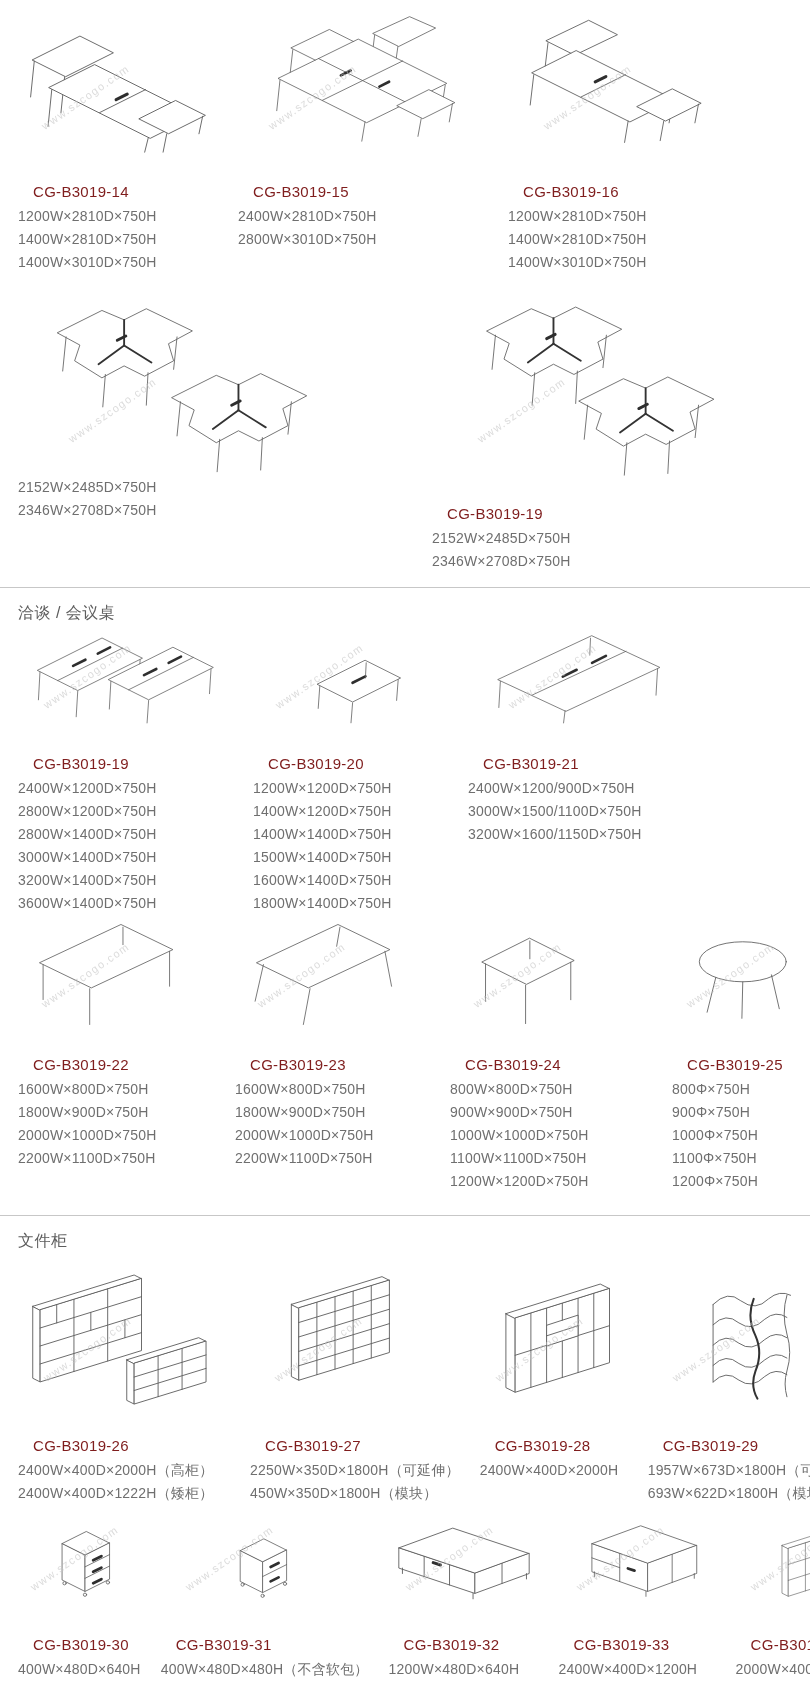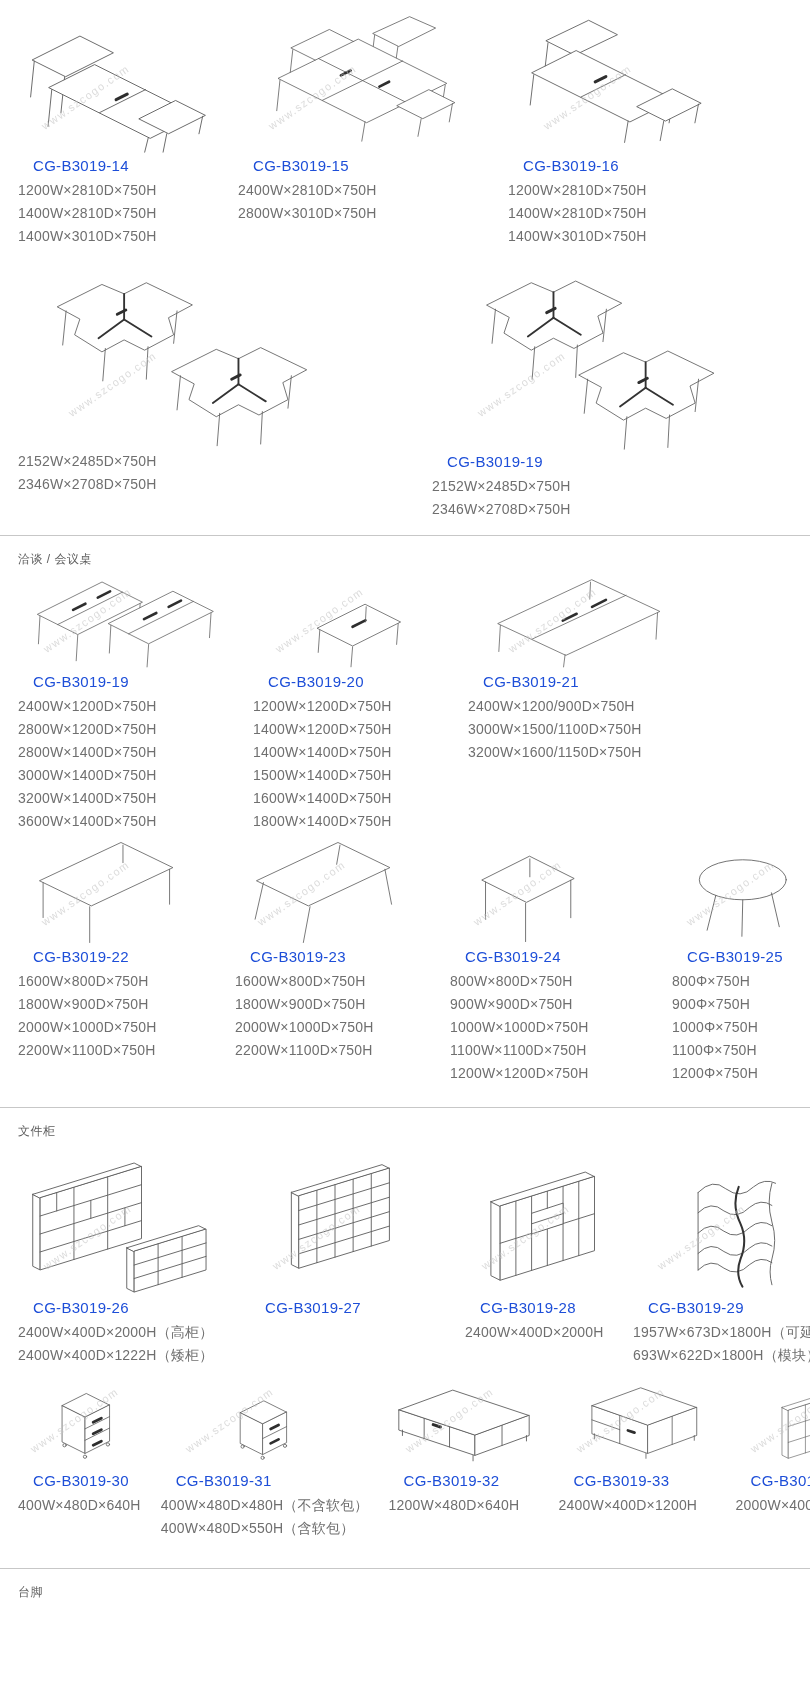--- a/index.html
+++ b/index.html
@@ -4,23 +4,23 @@
 <style>
   html,body{margin:0;padding:0;background:#fff;}
   body{width:810px;font-family:"Liberation Sans","DejaVu Sans",sans-serif;color:#6b6b6b;}
   .page{width:810px;height:1682px;overflow:hidden;padding:16px 0 0 0;box-sizing:border-box;background:#fff;}
   .inner{padding:0 18px;}
   .row{display:flex;gap:20px;align-items:flex-start;}
   .product{display:flex;flex-direction:column;}
   .art{position:relative;display:flex;align-items:flex-end;}
   .r1 .art{height:138px;} .r2 .art{height:192px;} .r3 .art{height:94px;}
   .r4 .art{height:106px;} .r5 .art{height:148px;} .r6 .art{height:88px;}
-  .code{font-size:15px;color:#1d4ed8;margin:3px 0 5px 0;padding-left:15px;letter-spacing:.3px;}
+  .code{font-size:15px;color:#7f1d1d;margin:29px 0 5px 0;padding-left:15px;letter-spacing:.3px;}
   .dim{font-size:14px;line-height:23px;color:#6f6f6f;letter-spacing:.2px;white-space:nowrap;}
-  .sec-title{font-size:12px;color:#5d5d5d;margin:15px 0 6px 0;letter-spacing:.5px;}
+  .sec-title{font-size:16px;color:#5d5d5d;margin:15px 0 6px 0;letter-spacing:.5px;}
   .rule{border:none;border-top:1px solid #c7c7c7;margin:0;}
   .mt10{margin-top:10px;} .mt6{margin-top:6px;} .mt8{margin-top:8px;} .mt14{margin-top:14px;}
   .art svg{stroke:#5f5f5f;fill:#fff;stroke-width:1;stroke-linejoin:round;stroke-linecap:round;}
   .art .nf{fill:none;}
   .art .hv{stroke:#333;stroke-width:2.2;}
   .art .gr{stroke:#2e2e2e;stroke-width:3.4;}
   .wm{position:absolute;left:14%;bottom:16%;transform:rotate(-35deg);transform-origin:left bottom;
       color:#c4c4c4;opacity:.6;font-size:11px;letter-spacing:1.4px;white-space:nowrap;pointer-events:none;}
   .w1{flex:0 0 197px;} .w2{flex:0 0 215px;}
   .w3a{flex:0 0 197px;} .w3b{flex:0 0 195px;}
@@ -400,20 +400,24 @@
               <line x1="88.8" y1="34" x2="88.8" y2="112"></line>
               <line x1="108.4" y1="28" x2="108.4" y2="106"></line>
           <line x1="30" y1="67.6" x2="128" y2="37.6"></line>
               <line x1="30" y1="83.2" x2="128" y2="53.2"></line>
               <line x1="30" y1="98.8" x2="128" y2="68.8"></line>
               <line x1="30" y1="114.4" x2="128" y2="84.4"></line>
         </svg>
         <span class="wm">www.szcogo.com</span>
       </div>
       <div class="code">CG-B3019-27</div>
+      <div class="dims">
+        <div class="dim">2250W×350D×1800H（可延伸）</div>
+        <div class="dim">450W×350D×1800H（模块）</div>
+      </div>
     </div>
 
     <div class="product w5c">
       <div class="art">
         <svg width="148" height="148" viewBox="0 0 160 160">
           <polygon points="28,58 28,138 38,143 38,63"></polygon>
           <polygon points="28,58 130,26 140,31 38,63"></polygon>
           <polygon points="38,63 38,143 140,111 140,31"></polygon>
           <line x1="55" y1="57.7" x2="55" y2="137.7"></line>
               <line x1="72" y1="52.3" x2="72" y2="132.3"></line>

